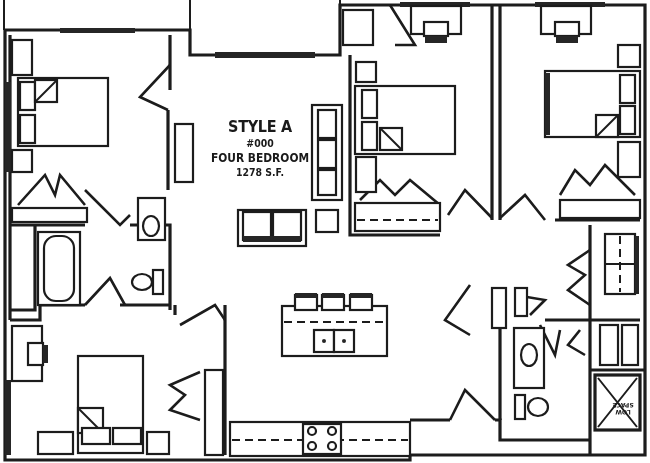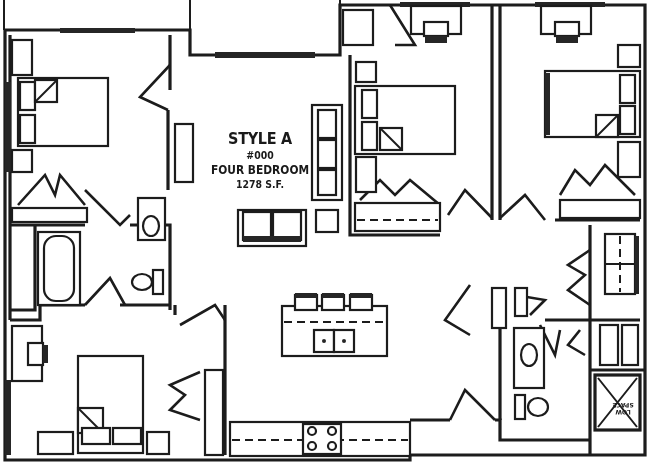--- a/index.html
+++ b/index.html
@@ -5,21 +5,21 @@
   html, body { margin: 0; padding: 0; background: #ffffff; }
   body { width: 650px; height: 463px; overflow: hidden; position: relative; }
   #plan { position: absolute; left: 0; top: 0; width: 650px; height: 463px; }
   .wall { fill: none; stroke: #1c1c1c; stroke-width: 3.2; stroke-linejoin: miter; }
   .thin { fill: none; stroke: #1c1c1c; stroke-width: 2; }
   .door { fill: none; stroke: #1c1c1c; stroke-width: 2.6; stroke-linejoin: miter; }
   .fill { fill: #262626; stroke: none; }
   .furn { fill: #ffffff; stroke: #1c1c1c; stroke-width: 2.2; }
   .dash { fill: none; stroke: #1c1c1c; stroke-width: 2; stroke-dasharray: 8 5; }
   .label-block {
-    position: absolute; left: 190px; top: 131px; width: 140px;
+    position: absolute; left: 190px; top: 119px; width: 140px;
     text-align: center; color: #1a1a1a;
     font-family: "DejaVu Sans", sans-serif; font-weight: bold;
     line-height: 1;
   }
   .label-block .style { font-size: 16px; letter-spacing: -0.3px; display: block; transform: scaleX(0.9); }
   .label-block .unit { font-size: 11px; display: block; margin-top: 3px; transform: scaleX(0.85); }
   .label-block .type { font-size: 13px; display: block; margin-top: 2px; transform: scaleX(0.82); }
   .label-block .area { font-size: 11px; display: block; margin-top: 3px; transform: scaleX(0.85); }
   .shower-label {
     position: absolute; left: 606px; top: 402px; width: 34px;

